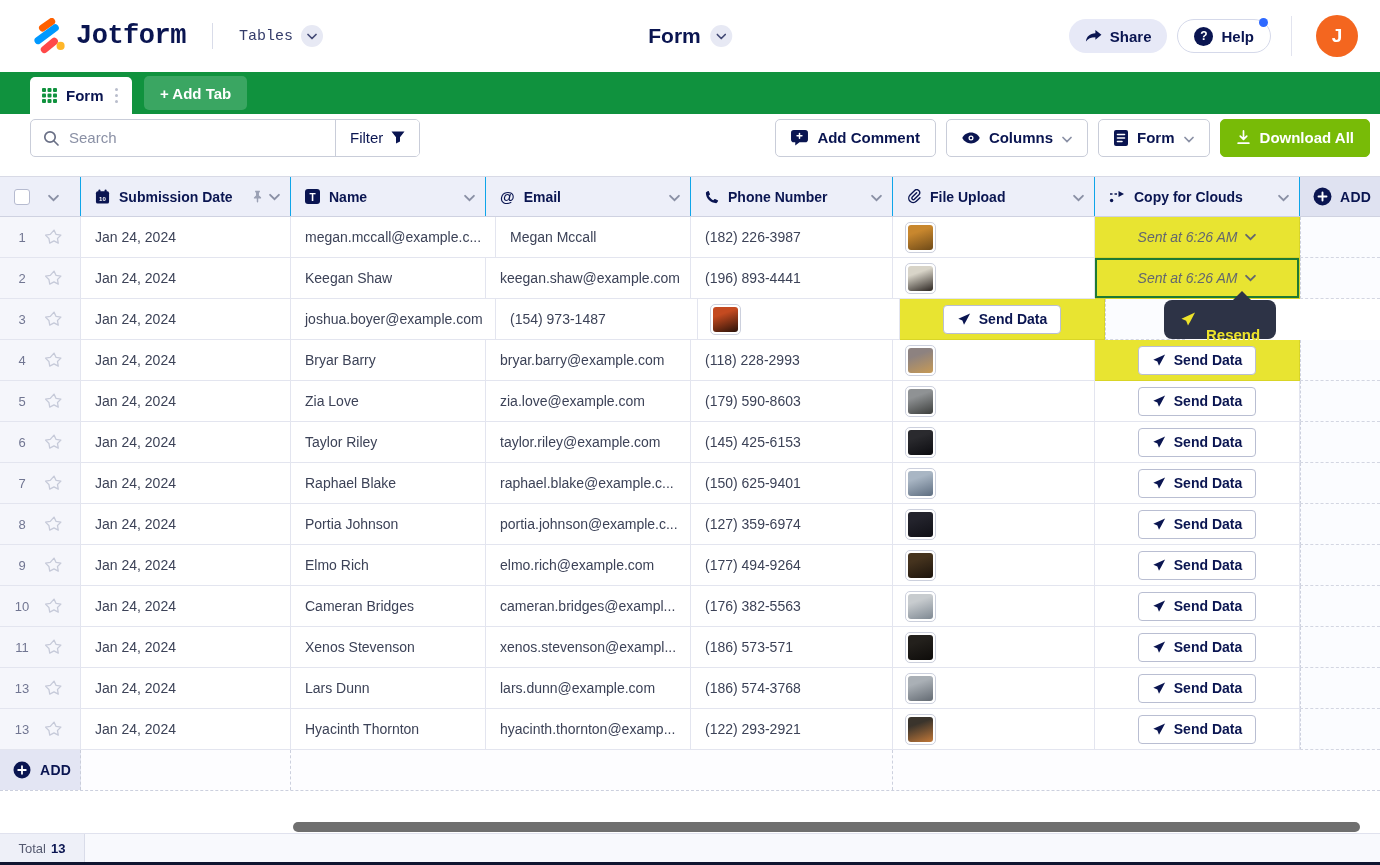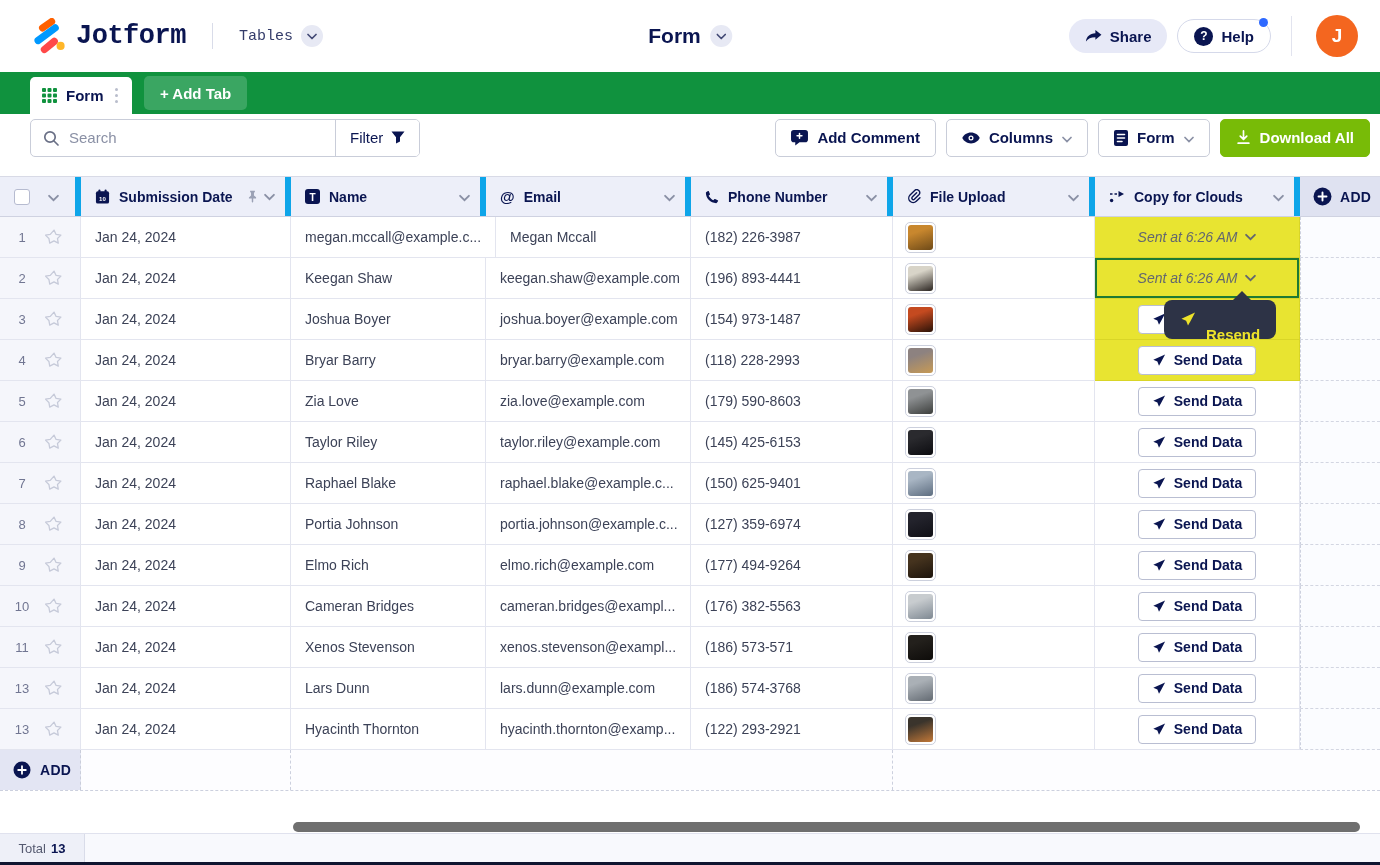--- a/index.html
+++ b/index.html
@@ -42,21 +42,21 @@
   .searchbox input::placeholder { color:#8a90a5; }
   .filterbtn { display:flex; align-items:center; gap:8px; padding:0 14px; border-left:1px solid #c9cdd9; font-size:15px; color:#0A1551; cursor:pointer; background:#fff; }
   .tb-right { margin-left:auto; display:flex; align-items:center; gap:10px; padding-right:10px; }
   .btn { height:38px; display:flex; align-items:center; gap:9px; padding:0 15px; border:1px solid #c9cdd9; border-radius:5px; background:#fff; font-size:15px; font-weight:bold; color:#0A1551; cursor:pointer; font-family:inherit; }
   .btn .chev { color:#8a90a5; }
   .btn.green { background:#78BB07; border-color:#78BB07; color:#fff; }
 
   
   .grid { position:absolute; left:0; top:176px; width:1380px; }
   .hrow { display:flex; height:41px; background:#edeff9; border-top:1px solid #d8dae6; border-bottom:1px solid #cfd2e1; }
-  .hcell { display:flex; align-items:center; border-right:6px solid #0ea5e9; padding:0 10px 0 14px; gap:9px; font-size:14px; font-weight:bold; color:#0A1551; }
+  .hcell { display:flex; align-items:center; border-right:1px solid #0ea5e9; padding:0 10px 0 14px; gap:9px; font-size:14px; font-weight:bold; color:#0A1551; }
   .hcell .chev { margin-left:auto; color:#8a90a5; }
   .row { display:flex; height:41px; }
   .cell { border-right:1px solid #e3e5ef; border-bottom:1px solid #e3e5ef; display:flex; align-items:center; background:#fff; }
   .c-sel { width:81px; } .c-date { width:210px; } .c-name { width:195px; } .c-email { width:205px; }
   .c-phone { width:202px; } .c-file { width:202px; } .c-action { width:205px; } .c-add { width:80px; }
   .c-sel.cell { background:#f5f6fb; padding:0 0 0 14px; gap:15px; }
   .rownum { width:16px; text-align:center; font-size:13px; color:#717692; }
   .txtcell { padding-left:14px; font-size:14px; color:#3c4257; white-space:nowrap; overflow:hidden; }
   .c-file.cell { padding-left:12px; }
   .thumb { width:31px; height:31px; background:#fff; border:1px solid #ccd0dd; border-radius:5px; display:flex; align-items:center; justify-content:center; cursor:pointer; }
@@ -419,21 +419,20 @@
         <div class="row">
     <div class="cell c-sel">
       <span class="rownum">3</span>
       <span style="display:flex;">
         <svg width="18" height="18" viewBox="0 0 24 24">
                 <path d="M12 2.8l2.8 5.8 6.4.9-4.6 4.4 1.1 6.3L12 17.2l-5.7 3-1.1-6.3-4.6-4.4 6.4-.9z" fill="none" stroke="#c6cad9" stroke-width="1.7" stroke-linejoin="round"></path>
               </svg>
       </span>
     </div>
     <div class="cell c-date txtcell">Jan 24, 2024</div>
-    <div class="cell c-name txtcell">Joshua Boyer</div>
     <div class="cell c-email txtcell">joshua.boyer@example.com</div>
     <div class="cell c-phone txtcell">(154) 973-1487</div>
     <div class="cell c-file">
       <span class="thumb">
               <span class="thumb-img" style="background: linear-gradient(160deg, rgb(196, 74, 32) 30%, rgb(42, 18, 8));"></span>
             </span>
     </div>
     <div class="cell c-action hl">
             <button class="send-btn">
     <span style="display:flex;">

